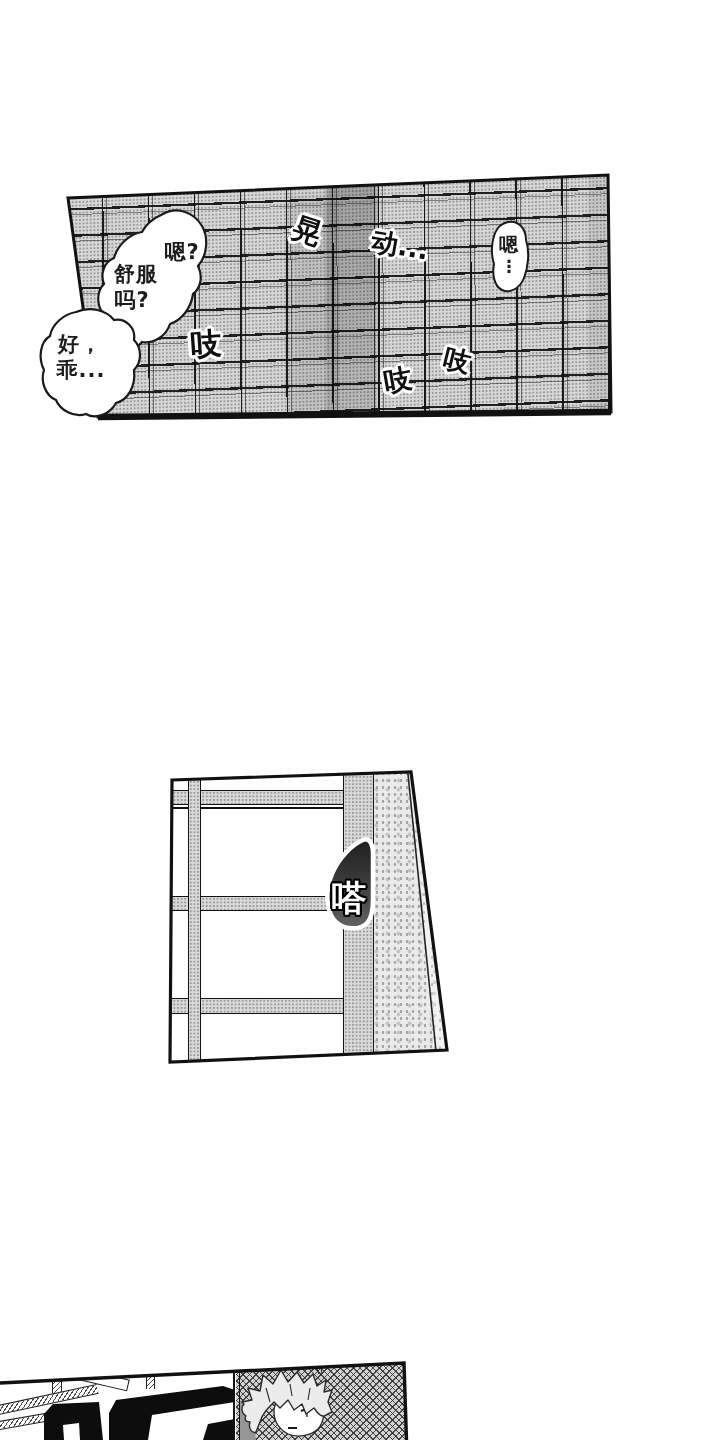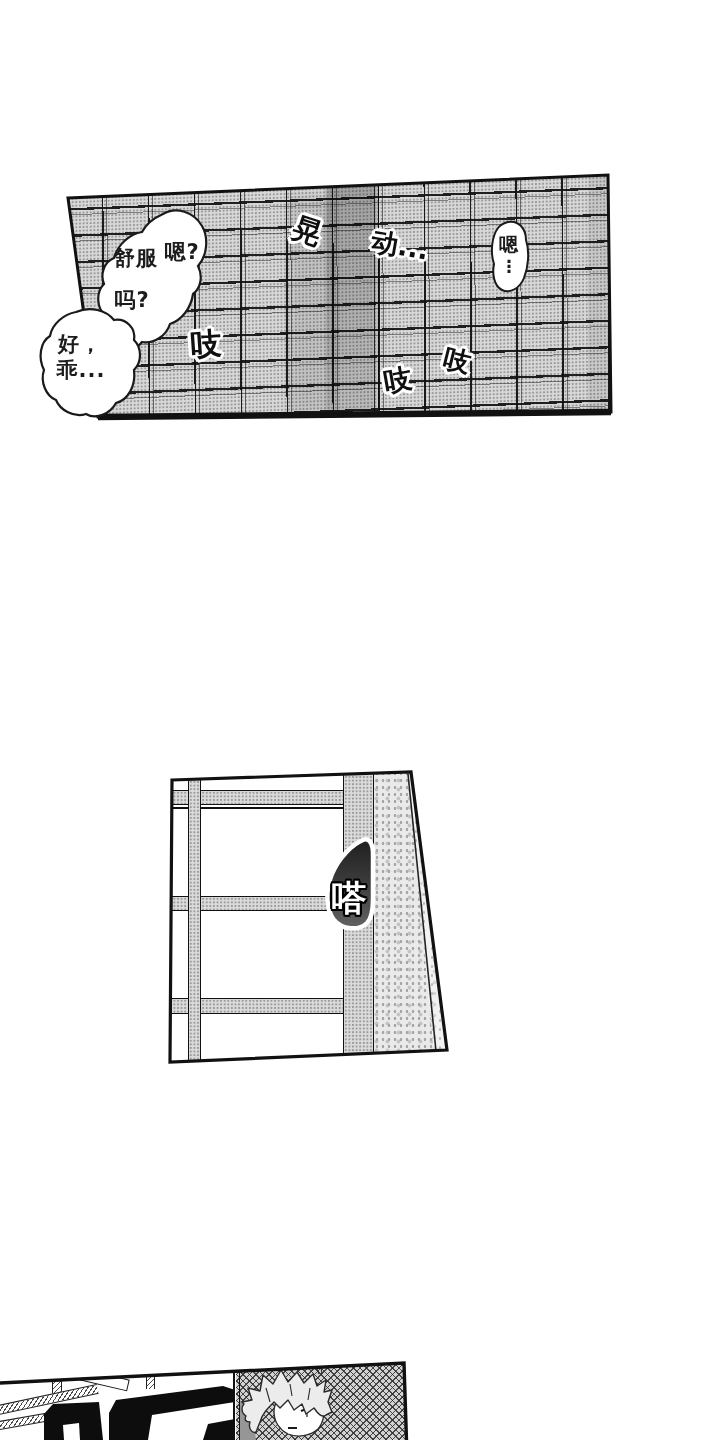--- a/index.html
+++ b/index.html
@@ -100,21 +100,21 @@
 <div class="abs" style="left:88px;top:200px;width:126px;height:160px;">
   <svg width="126" height="160" viewBox="0 0 126 160">
     <path d="M75,14 C88,6 106,12 114,26 C121,38 119,56 110,66
              C115,76 113,88 105,94 C103,108 94,120 82,124
              C78,136 66,144 54,142 C46,152 32,156 24,148
              C14,140 12,126 18,116 C8,108 8,92 16,84
              C12,74 16,62 26,58 C30,44 42,34 54,32
              C58,24 66,18 75,14 Z" fill="#ffffff" stroke="#1a1a1a" stroke-width="2.2"></path>
   </svg>
   <div class="abs btxt" style="left:68px;top:40px;width:52px;">嗯?</div>
-  <div class="abs btxt" style="left:20px;top:46px;width:56px;">舒服</div>
+  <div class="abs btxt" style="left:20px;top:62px;width:56px;">舒服</div>
   <div class="abs btxt" style="left:18px;top:88px;width:52px;">吗?</div>
 </div>
 
 <div class="abs" style="left:38px;top:304px;width:104px;height:118px;">
   <svg width="104" height="118" viewBox="0 0 104 118">
     <path d="M38,8 C52,2 68,6 76,16 C88,14 98,24 96,36
              C104,44 104,58 96,66 C98,82 90,96 78,99
              C72,110 58,116 48,110 C36,114 22,106 18,96
              C8,92 2,78 6,66 C0,54 2,38 12,32
              C14,20 26,10 38,8 Z" fill="#ffffff" stroke="#1a1a1a" stroke-width="2.2"></path>

